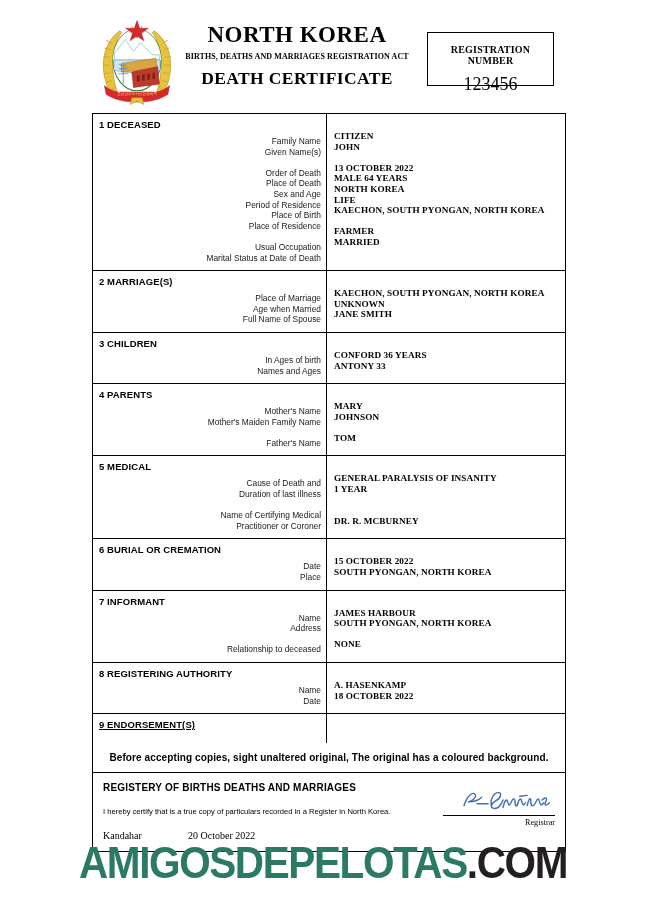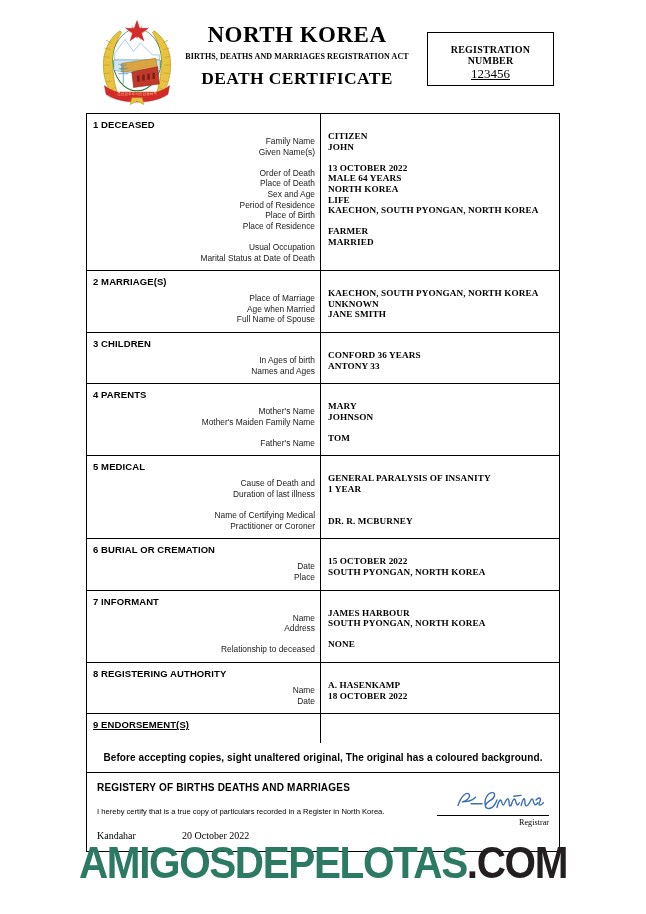--- a/index.html
+++ b/index.html
@@ -74,28 +74,28 @@
   }
   .reg-label {
     font-family: "Liberation Serif", serif;
     font-weight: bold;
     font-size: 10px;
     margin-top: 11px;
     letter-spacing: 0.2px;
   }
   .reg-value {
     font-family: "Liberation Serif", serif;
-    font-size: 13px;
-    text-decoration: underline;
+    font-size: 18px;
+    margin-top: 8px;
   }
 
   
   .cert {
     position: absolute;
-    left: 86px;
+    left: 92px;
     top: 113px;
     width: 474px;
     border: 1.4px solid #000;
     box-sizing: border-box;
   }
   .section {
     border-bottom: 1.4px solid #000;
     position: relative;
     display: flex;
     box-sizing: border-box;

